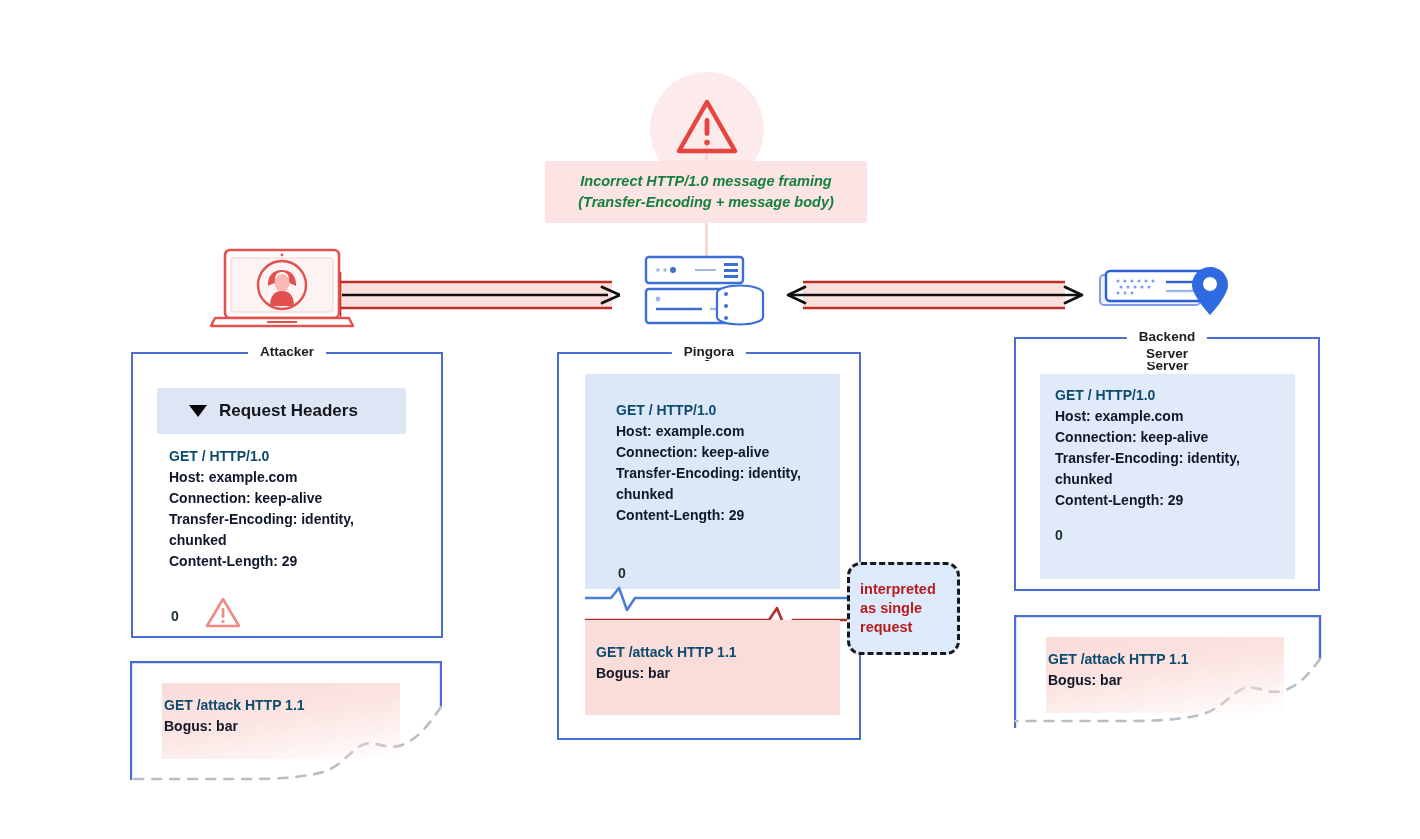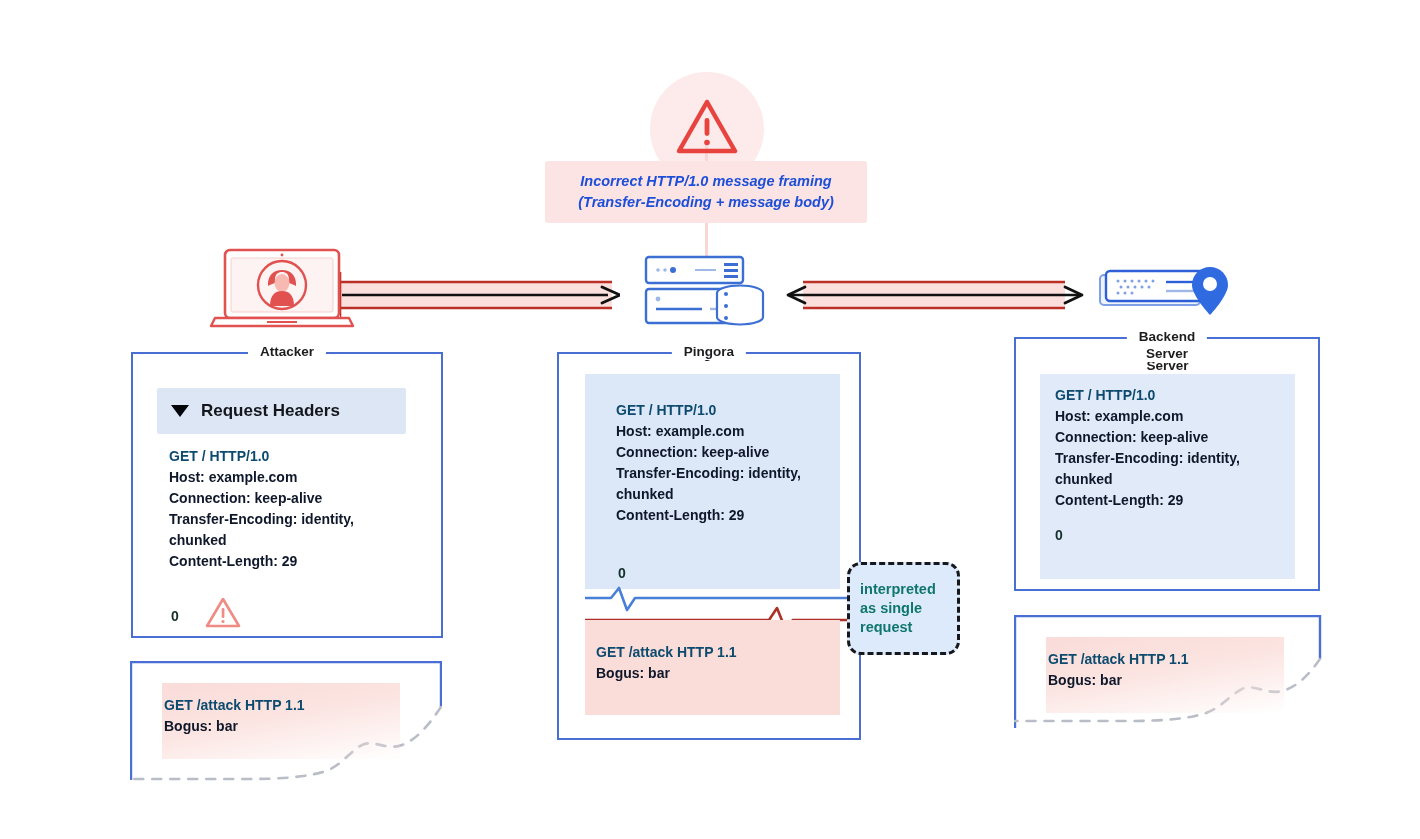--- a/index.html
+++ b/index.html
@@ -38,21 +38,21 @@
     left: 545px; top: 161px; width: 322px; height: 62px;
     background: #fce4e4;
     border-radius: 3px;
     display: flex; flex-direction: column;
     align-items: center; justify-content: center;
   }
   .warn-line {
     font-size: 14.5px;
     font-weight: bold;
     font-style: italic;
-    color: #1d4ed8;
+    color: #15803d;
     line-height: 21px;
     white-space: nowrap;
   }
 
   
   .node-label {
     font-size: 13.5px;
     font-weight: bold;
     color: #1d1d1f;
     text-align: center;
@@ -109,21 +109,21 @@
   .http-line.req { color: #0c4a6e; }
   .http-line.zero { color: #15302c; }
   .gap-line { height: 14px; }
 
   
   #req-hdr-bar {
     left: 157px; top: 388px; width: 249px; height: 46px;
     background: #dde6f5;
     border-radius: 2px;
     display: flex; align-items: center;
-    padding-left: 14px;
+    padding-left: 32px;
     box-sizing: border-box;
   }
   #req-hdr-caret {
     width: 0; height: 0;
     border-left: 9px solid transparent;
     border-right: 9px solid transparent;
     border-top: 12px solid #05060a;
     margin-right: 12px;
   }
   #req-hdr-text {
@@ -175,21 +175,21 @@
     left: 847px; top: 562px; width: 113px; height: 93px;
     border: 3px dashed #16181d;
     border-radius: 14px;
     background: #ddeafb;
     box-sizing: border-box;
     display: flex; align-items: center;
   }
   #callout-text {
     font-size: 14.5px;
     font-weight: bold;
-    color: #0f766e;
+    color: #b91c1c;
     line-height: 19px;
     padding-left: 10px;
     white-space: pre-line;
   }
 </style>
 </head>
 <body>
 
 <div id="stage">
 

